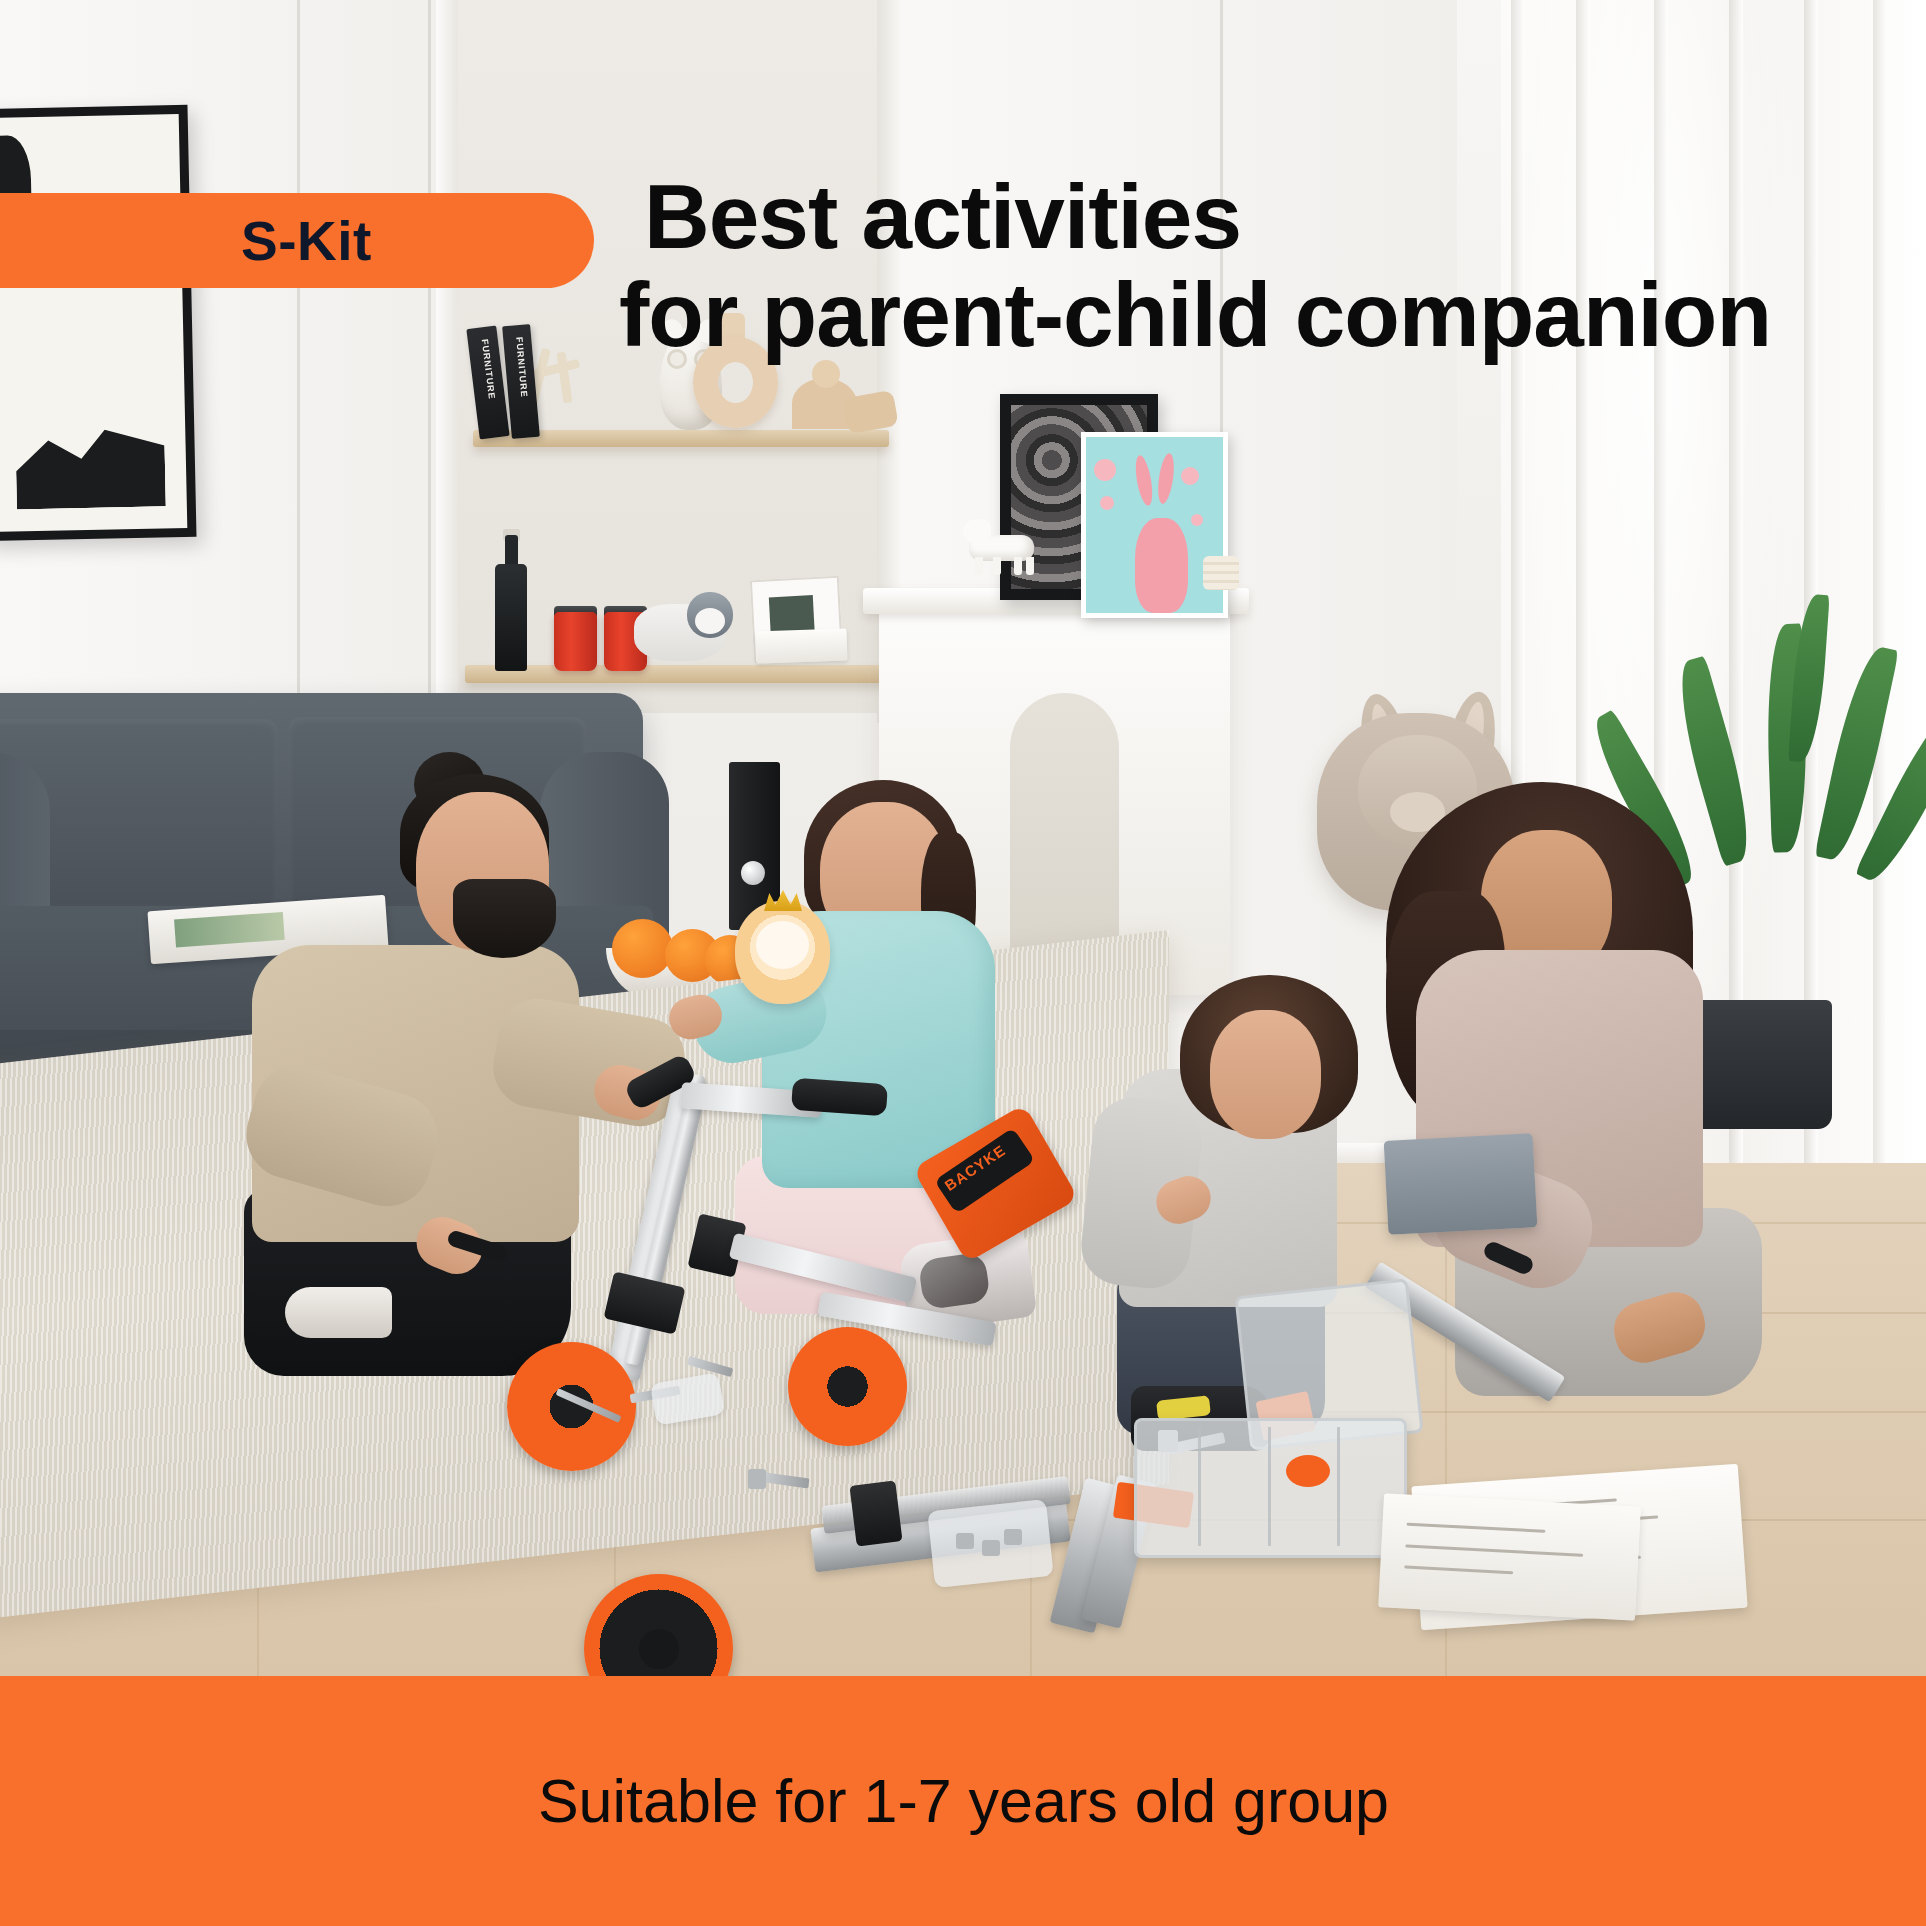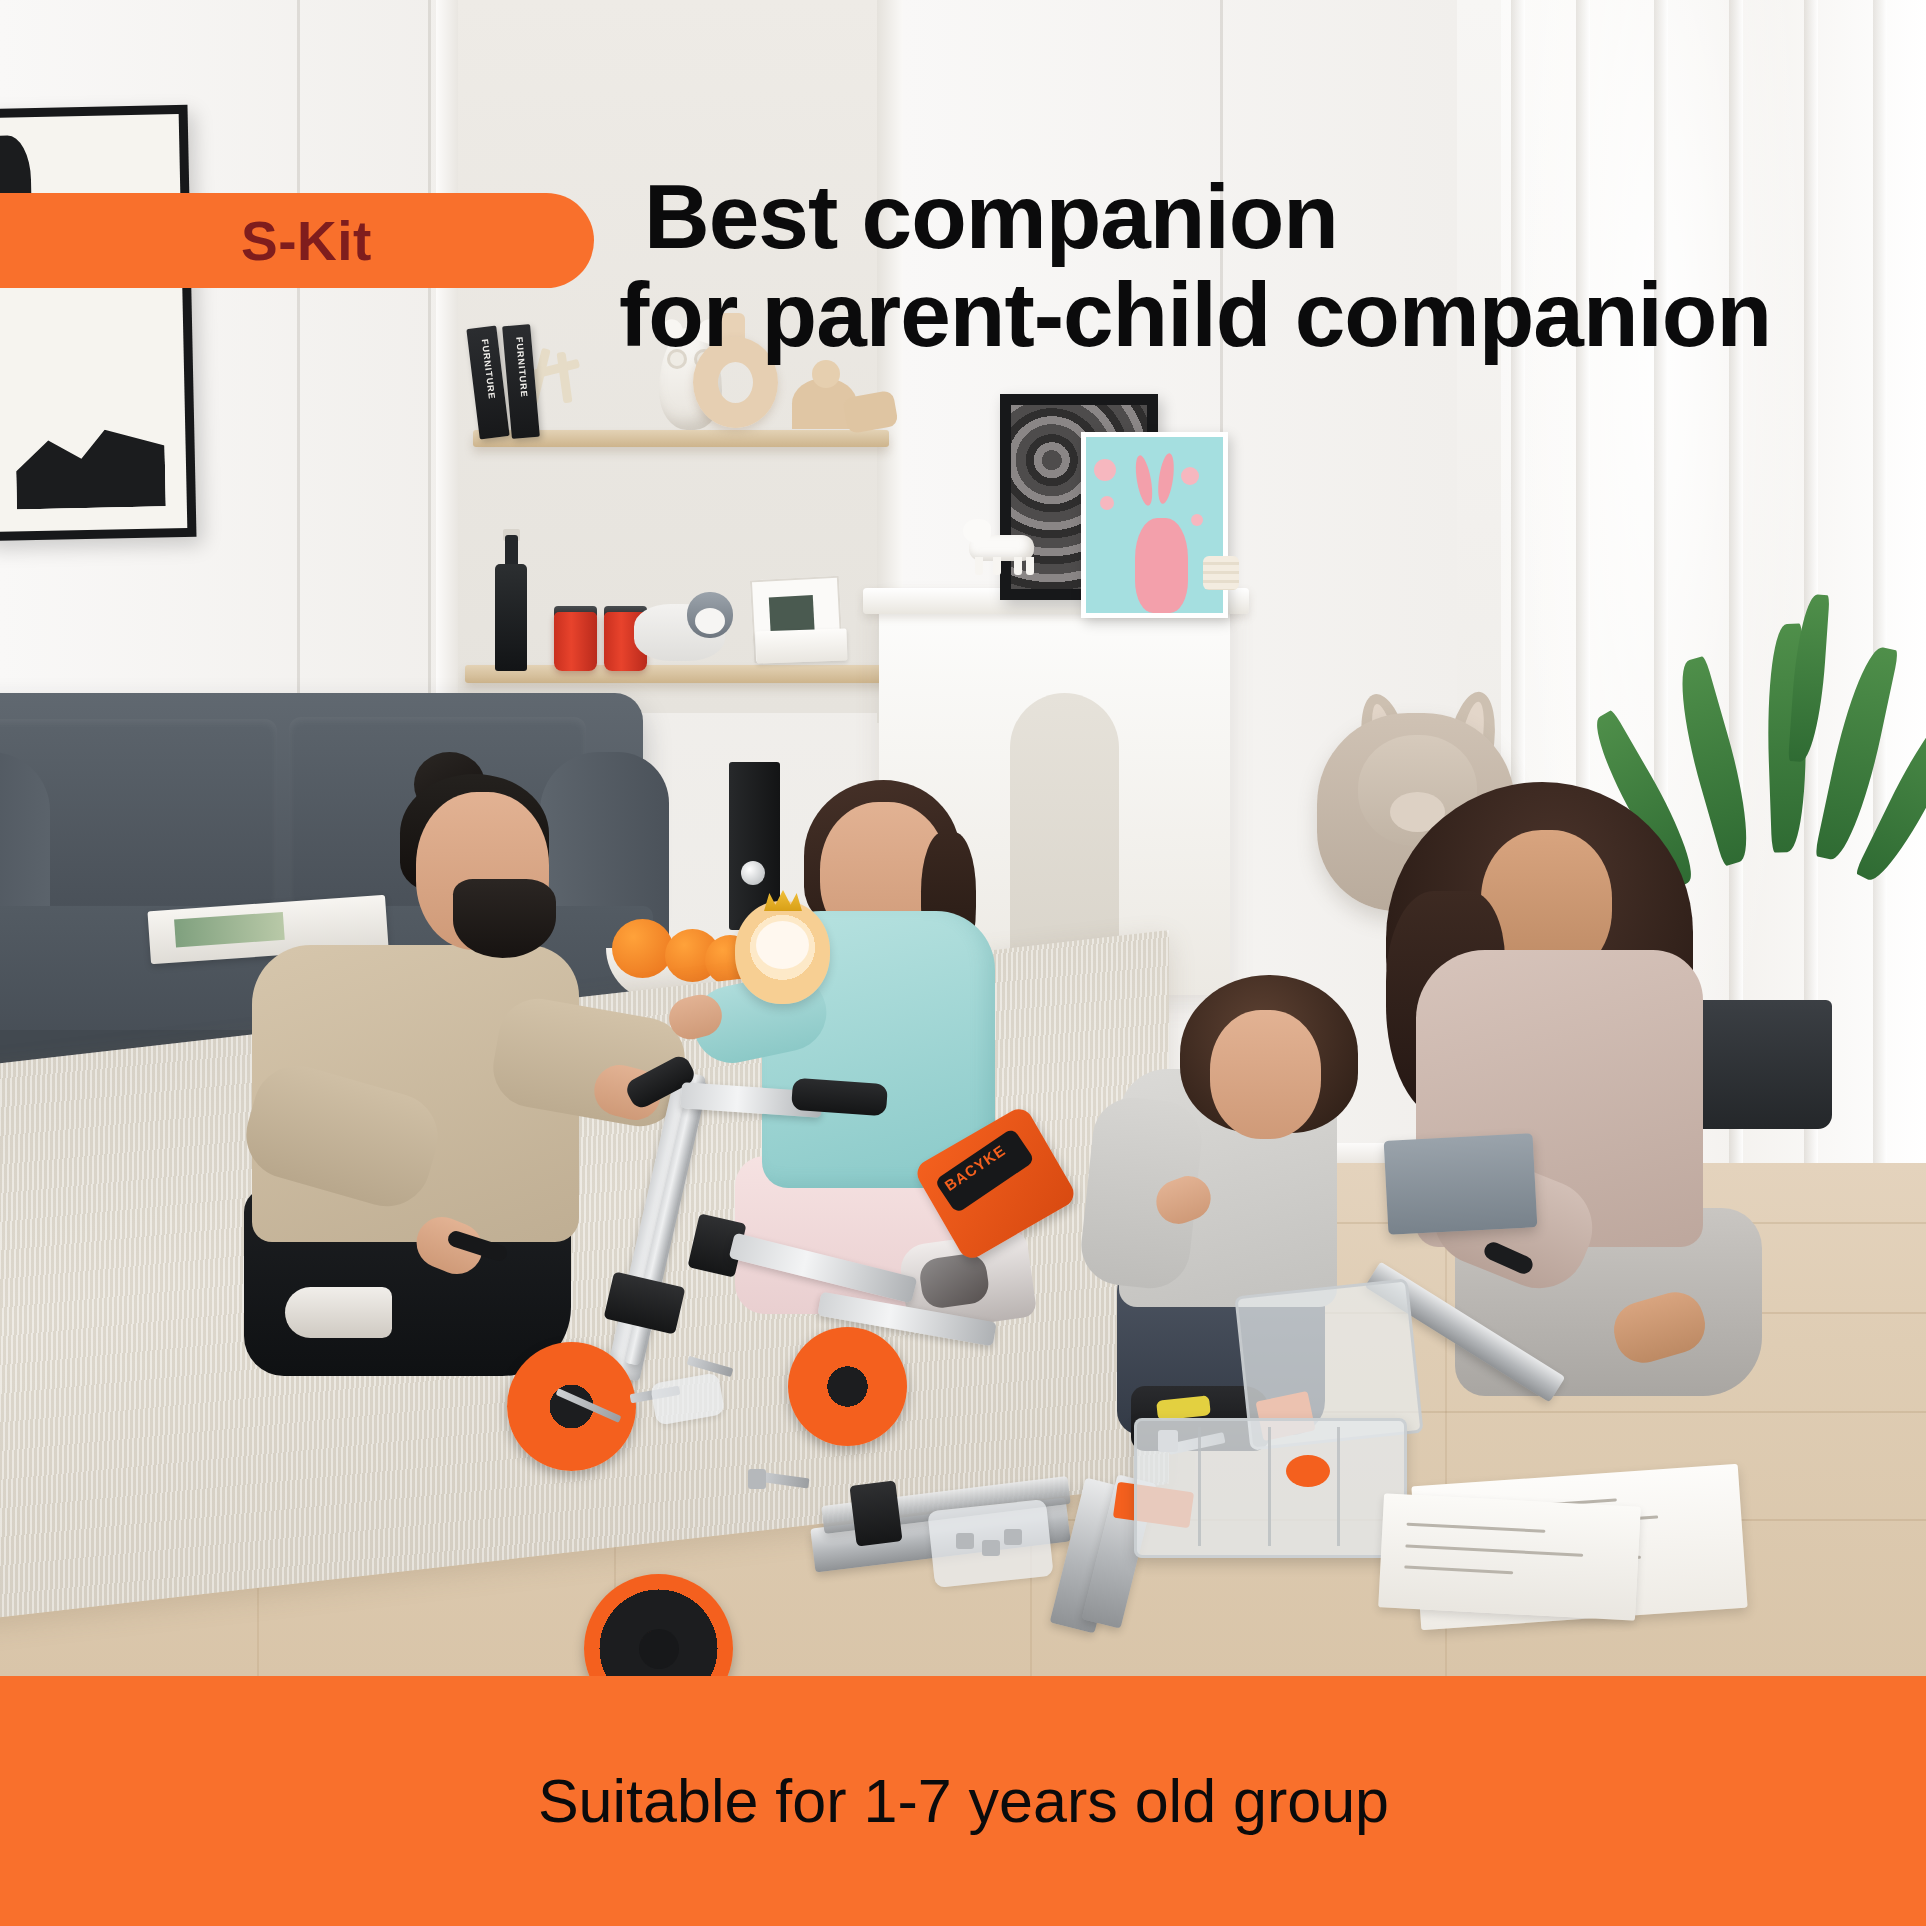--- a/index.html
+++ b/index.html
@@ -300,21 +300,21 @@
        transform:rotate(-4deg);box-shadow:0 5px 12px rgba(0,0,0,.14);}
   .manual2{position:absolute;left:1381px;top:1500px;width:257px;height:114px;
        background:linear-gradient(180deg,#fbfaf7,#e9e6e0);border-radius:3px;
        transform:rotate(3deg);box-shadow:0 4px 9px rgba(0,0,0,.12);}
   .manual-line{position:absolute;height:3px;background:#b9b4ab;border-radius:2px;}
 
   
   .badge{position:absolute;left:-139px;top:193px;width:733px;height:95px;
        background:#f9702c;border-radius:48px;display:flex;align-items:center;
        justify-content:center;z-index:40;}
-  .badge span{color:#7f1d1d;font-size:55px;font-weight:bold;letter-spacing:0.5px;
+  .badge span{color:#0f172a;font-size:55px;font-weight:bold;letter-spacing:0.5px;
        padding-left:158px;}
   .headline{position:absolute;left:644px;top:168px;z-index:40;
        color:#0b0b0c;font-size:91px;line-height:1.08;font-weight:bold;letter-spacing:-1px;}
   .headline .l2{display:block;margin-left:-25px;}
   .footer{position:absolute;left:0;top:1676px;width:1927px;height:250px;
        background:#f9702c;z-index:40;display:flex;align-items:center;justify-content:center;}
   .footer span{color:#0b0b0c;font-size:61px;font-weight:normal;}
 </style>
 </head>
 <body>
@@ -595,21 +595,21 @@
     <div class="manual-line" style="left:24px;top:28px;width:139px"></div>
     <div class="manual-line" style="left:24px;top:50px;width:178px"></div>
     <div class="manual-line" style="left:24px;top:71px;width:109px"></div>
   </div>
 
   <div class="badge">
     <span>S-Kit</span>
   </div>
 
   <div class="headline">
-    <span>Best companion</span>
+    <span>Best activities</span>
     <span class="l2">for parent-child companion</span>
   </div>
 
   <div class="footer">
     <span>Suitable for 1-7 years old group</span>
   </div>
 
 </div>
 
 

